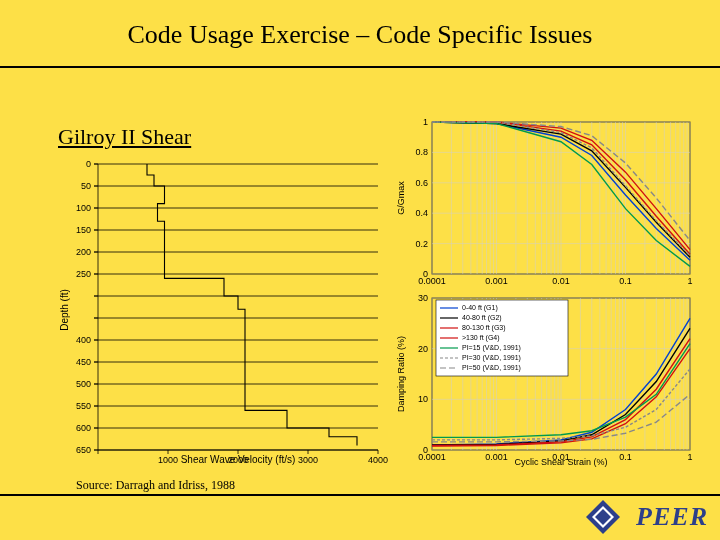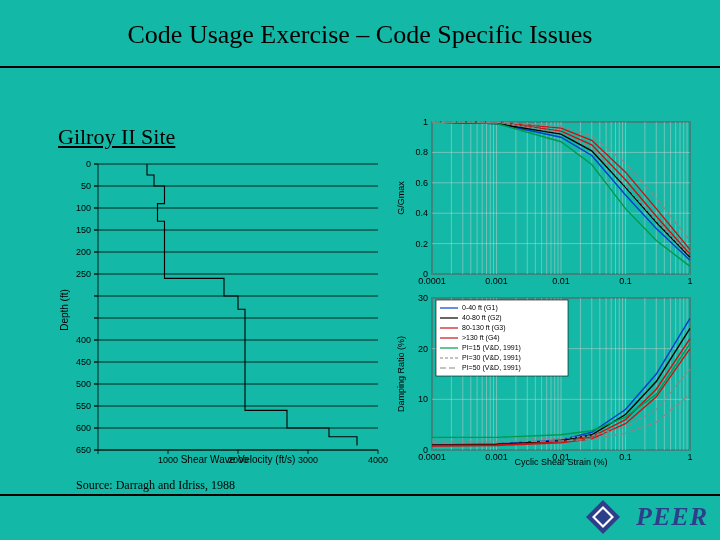--- a/index.html
+++ b/index.html
@@ -1,16 +1,16 @@
 <!DOCTYPE html>
 <html><head>
 <meta charset="utf-8">
 <style>
   html,body{margin:0;padding:0;background:#fff;font-family:"Times New Roman",serif;}
-  .slide{position:relative;width:720px;height:540px;background:#14b8a6;overflow:hidden;}
+  .slide{position:relative;width:720px;height:540px;background:#fde047;overflow:hidden;}
   .title{position:absolute;left:0;top:20px;width:720px;text-align:center;font-size:26px;color:#000;}
   .rule{position:absolute;left:0;width:720px;height:2px;background:#000;}
   .rule.top{top:66px;}
   .rule.bot{bottom:44px;}
   .subtitle{position:absolute;left:58px;top:124px;font-size:22px;text-decoration:underline;}
   .source{position:absolute;left:76px;top:478px;font-size:12px;}
   
   .left-chart{position:absolute;left:58px;top:160px;width:330px;height:306px;}
   .axis text{font:9px Arial,Helvetica,sans-serif;fill:#000;}
   .axis line{stroke:#000;stroke-width:0.8;}
@@ -30,21 +30,21 @@
   .peer svg{display:block;}
   .peer-text{font:italic 700 26px "Times New Roman",serif;color:#2d3f8a;letter-spacing:1px;}
 </style>
 </head>
 <body>
 
 <div class="slide">
   <div class="title">Code Usage Exercise – Code Specific Issues</div>
   <div class="rule top"></div>
 
-  <div class="subtitle">Gilroy II Site</div>
+  <div class="subtitle">Gilroy II Shear</div>
 
   <svg class="left-chart" viewBox="0 0 330 306">
     <g id="left-plot" transform="translate(40,4)">
 
       <g class="axis" id="left-yaxis">
           <line x1="-4" y1="0" x2="280" y2="0" stroke="#bbb" stroke-width="0.3"></line>
           <line x1="-4" y1="0" x2="0" y2="0"></line>
           <text x="-7" y="3" text-anchor="end">0</text>
           <line x1="-4" y1="22" x2="280" y2="22" stroke="#bbb" stroke-width="0.3"></line>
           <line x1="-4" y1="22" x2="0" y2="22"></line>

